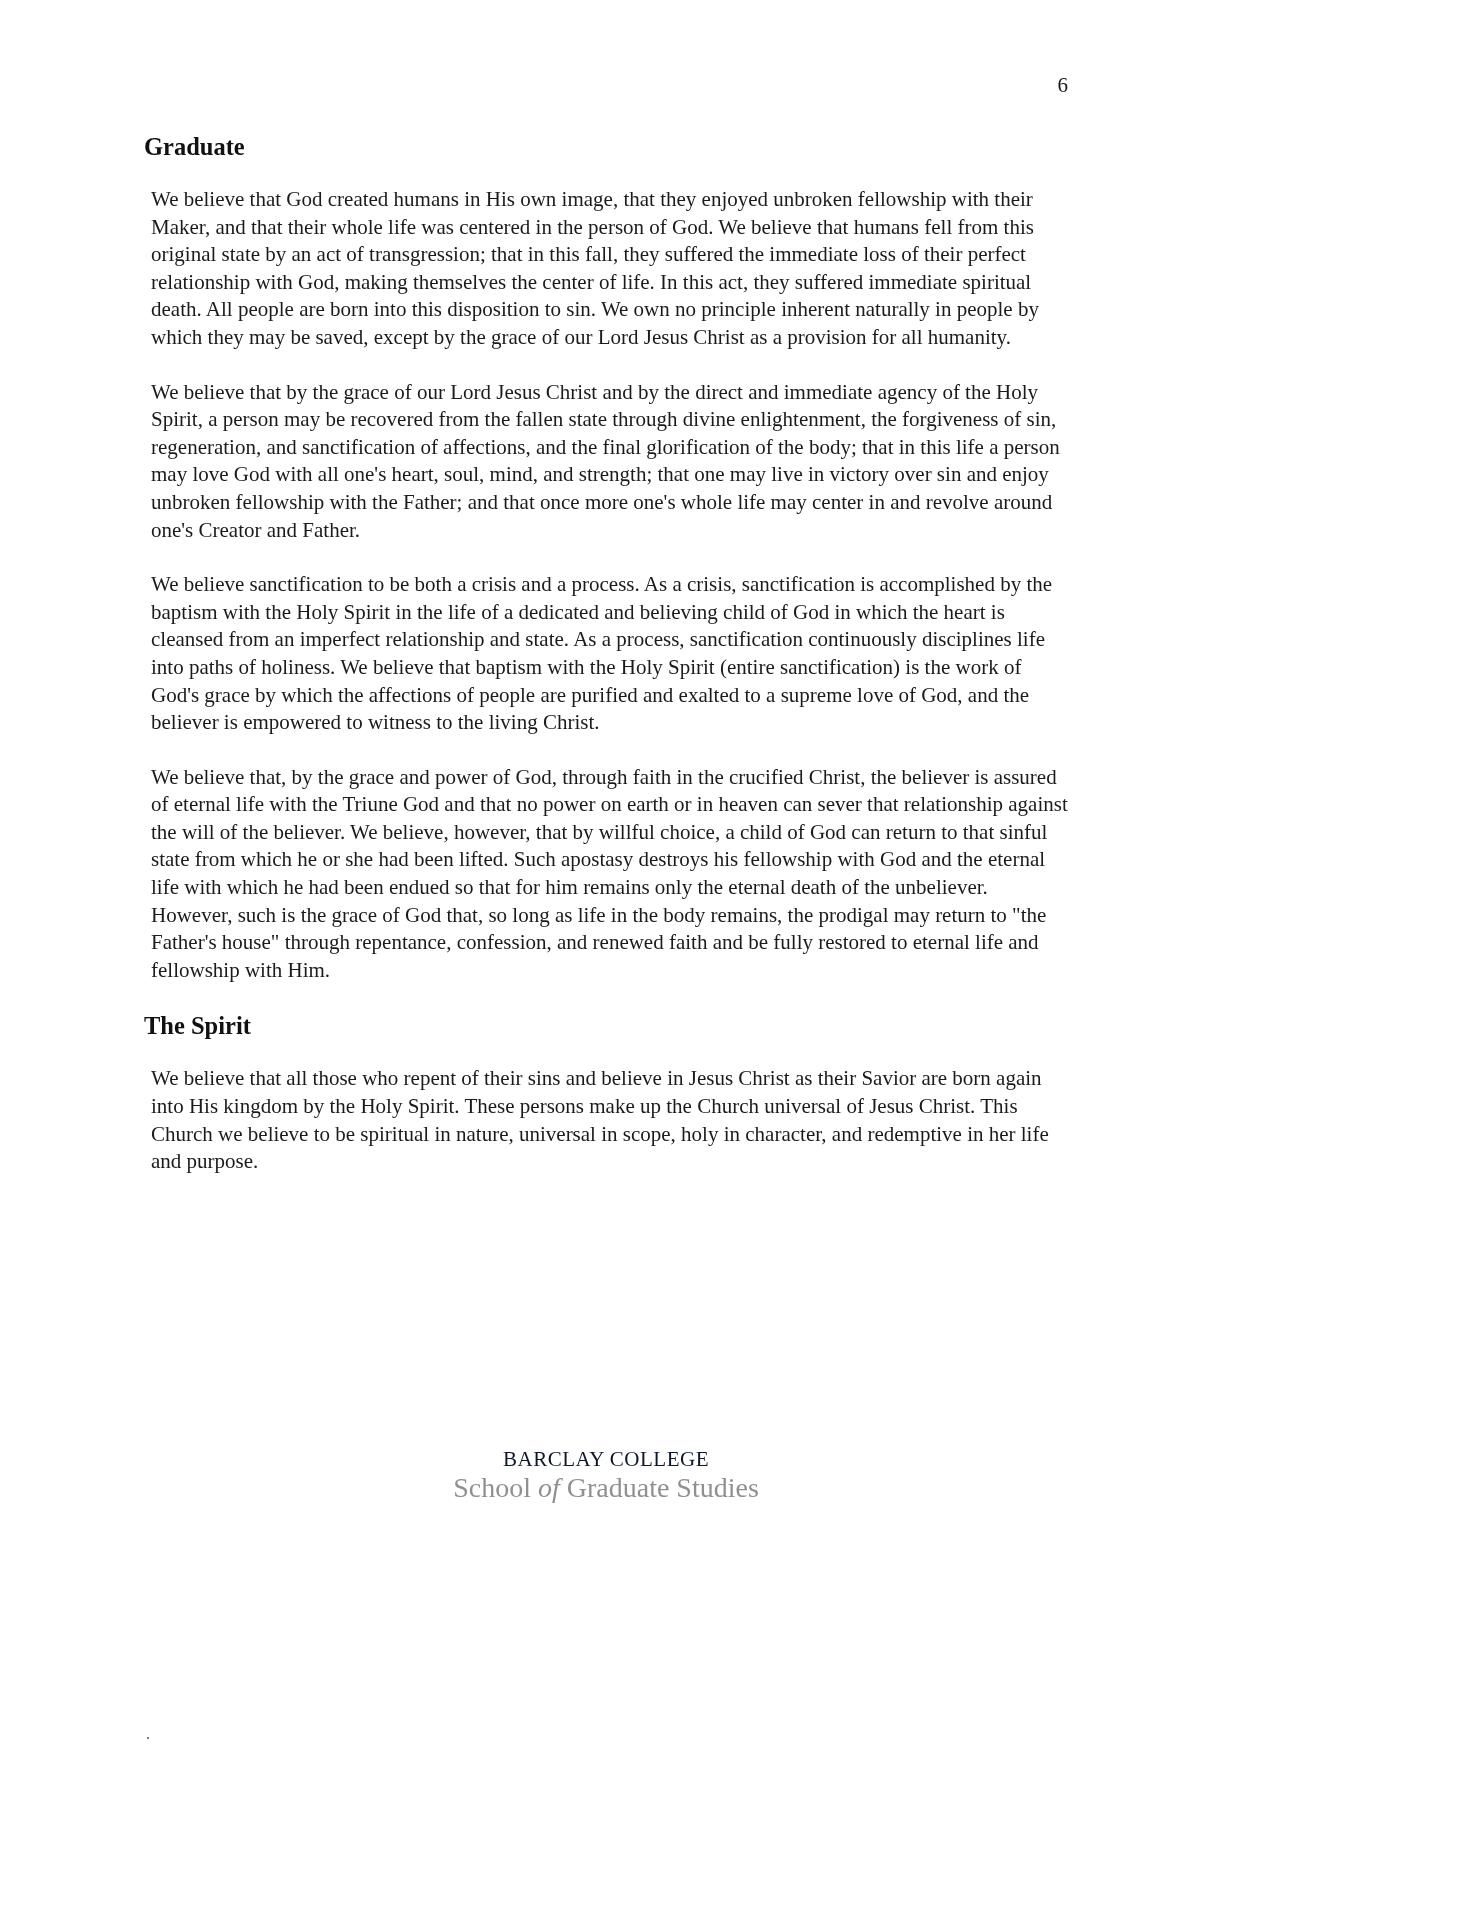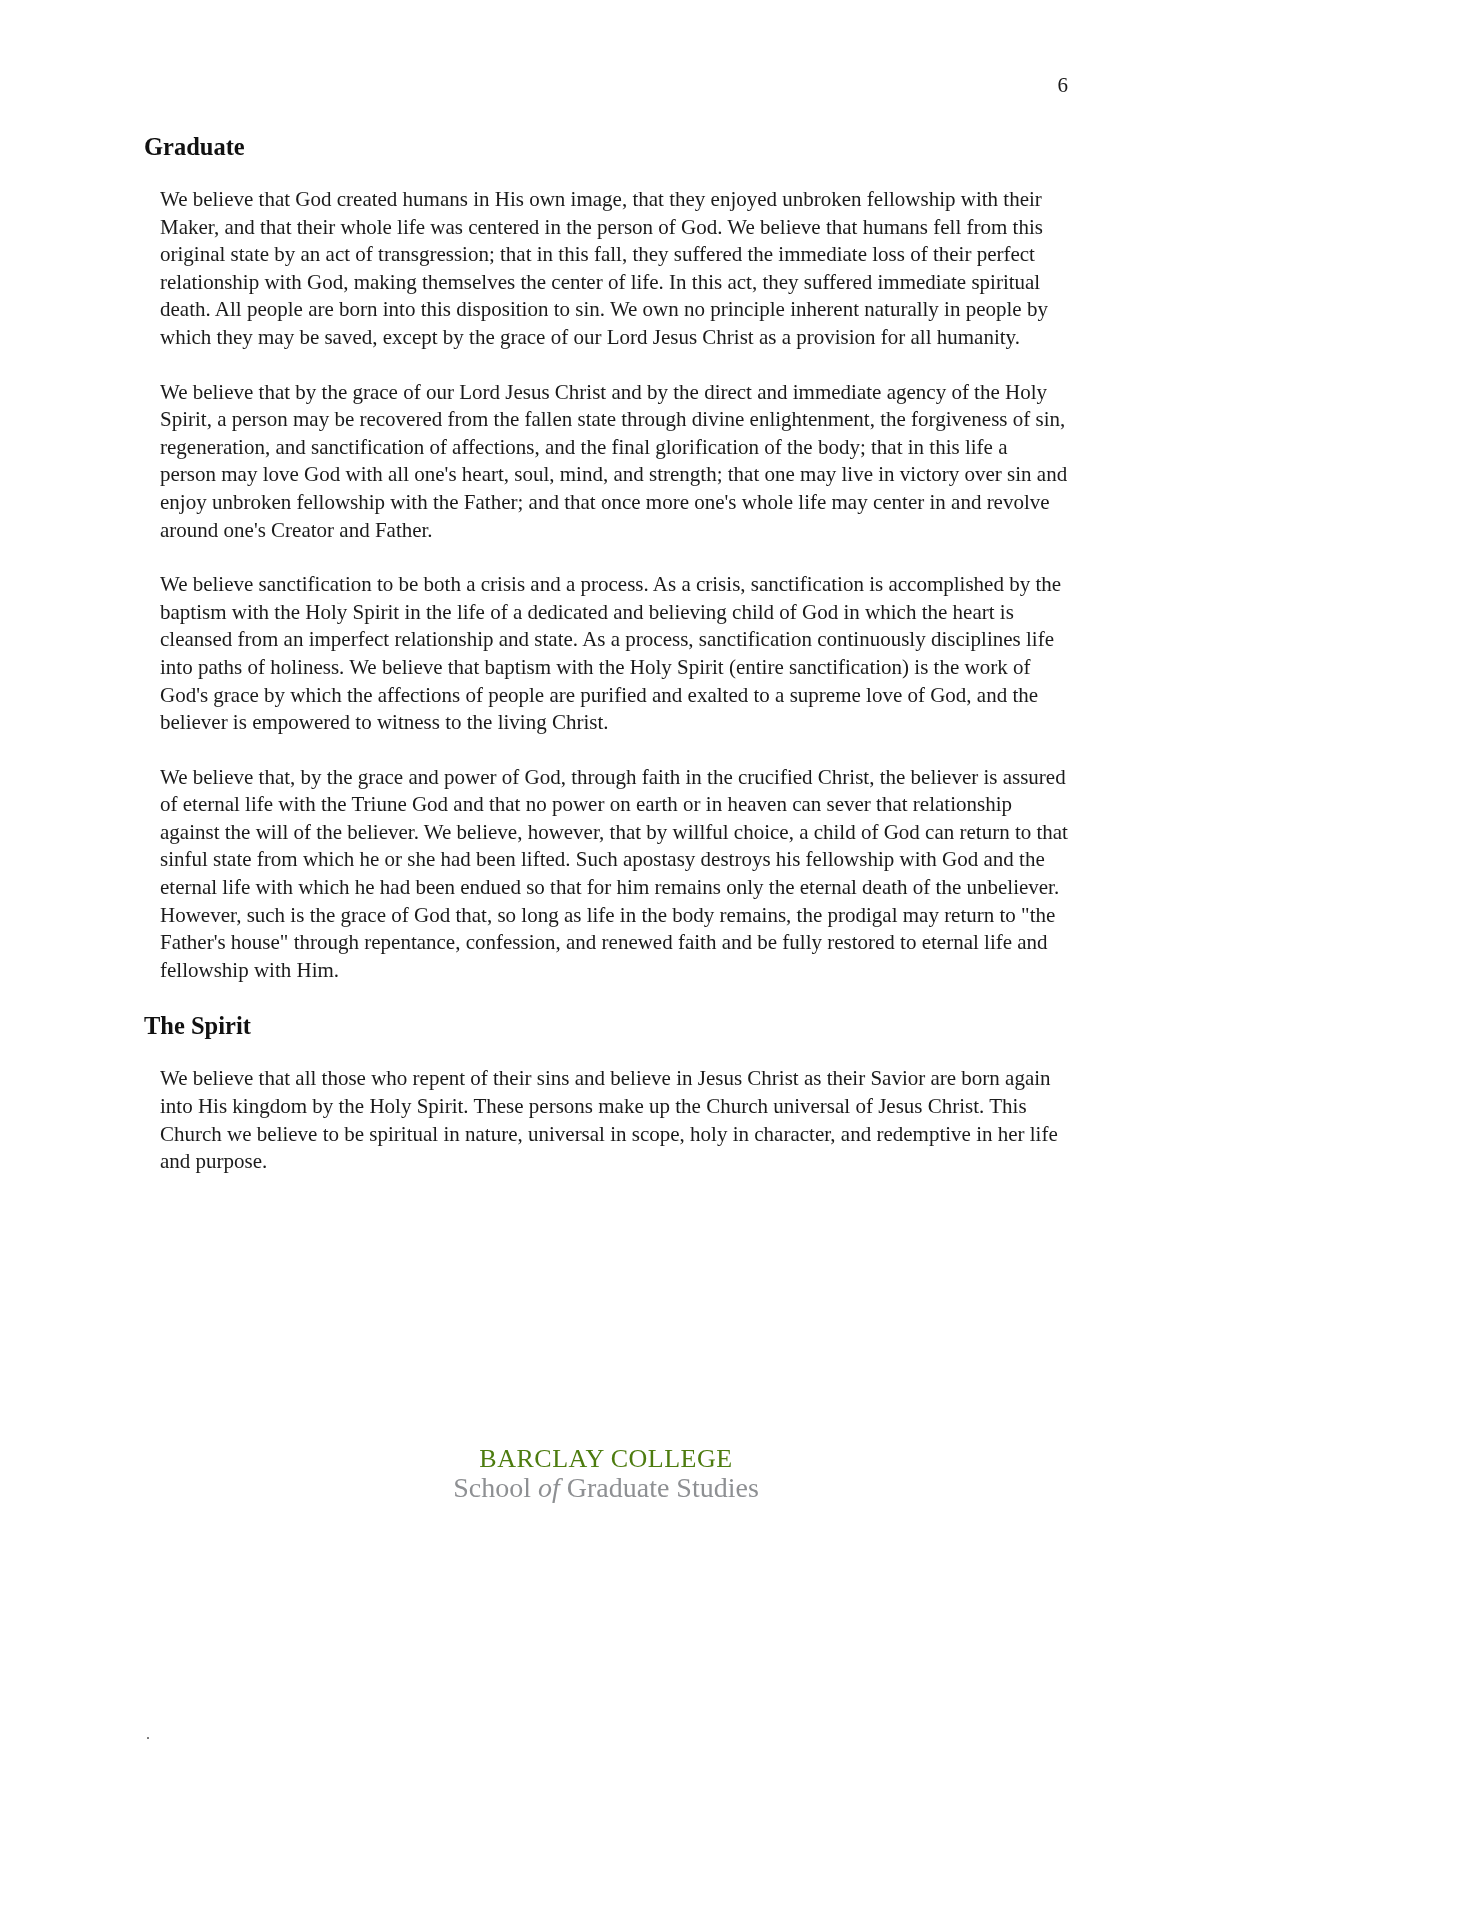--- a/index.html
+++ b/index.html
@@ -38,42 +38,42 @@
     line-height: 30px;
     margin: 25px 0 24px 0;
     color: #111111;
   }
   .content section:first-child h2 {
     margin-top: 0;
   }
   .content p {
     font-size: 21px;
     line-height: 27.6px;
-    margin: 0 0 27px 16px;
+    margin: 0 0 27px 7px;
     text-align: left;
   }
   .stray-mark {
     position: absolute;
     top: 1726px;
     left: 146px;
     font-size: 16px;
     color: #555555;
     line-height: 16px;
   }
   .footer {
     position: absolute;
     top: 1444px;
     left: 144px;
     width: 924px;
     text-align: center;
   }
   .footer-college {
-    font-size: 26px;
+    font-size: 21px;
     line-height: 30px;
-    color: #4d7c0f;
+    color: #0f172a;
     letter-spacing: 0.5px;
   }
   .footer-school {
     font-size: 28px;
     line-height: 28px;
     color: #8e9093;
   }
   .footer-school em {
     font-style: italic;
   }

